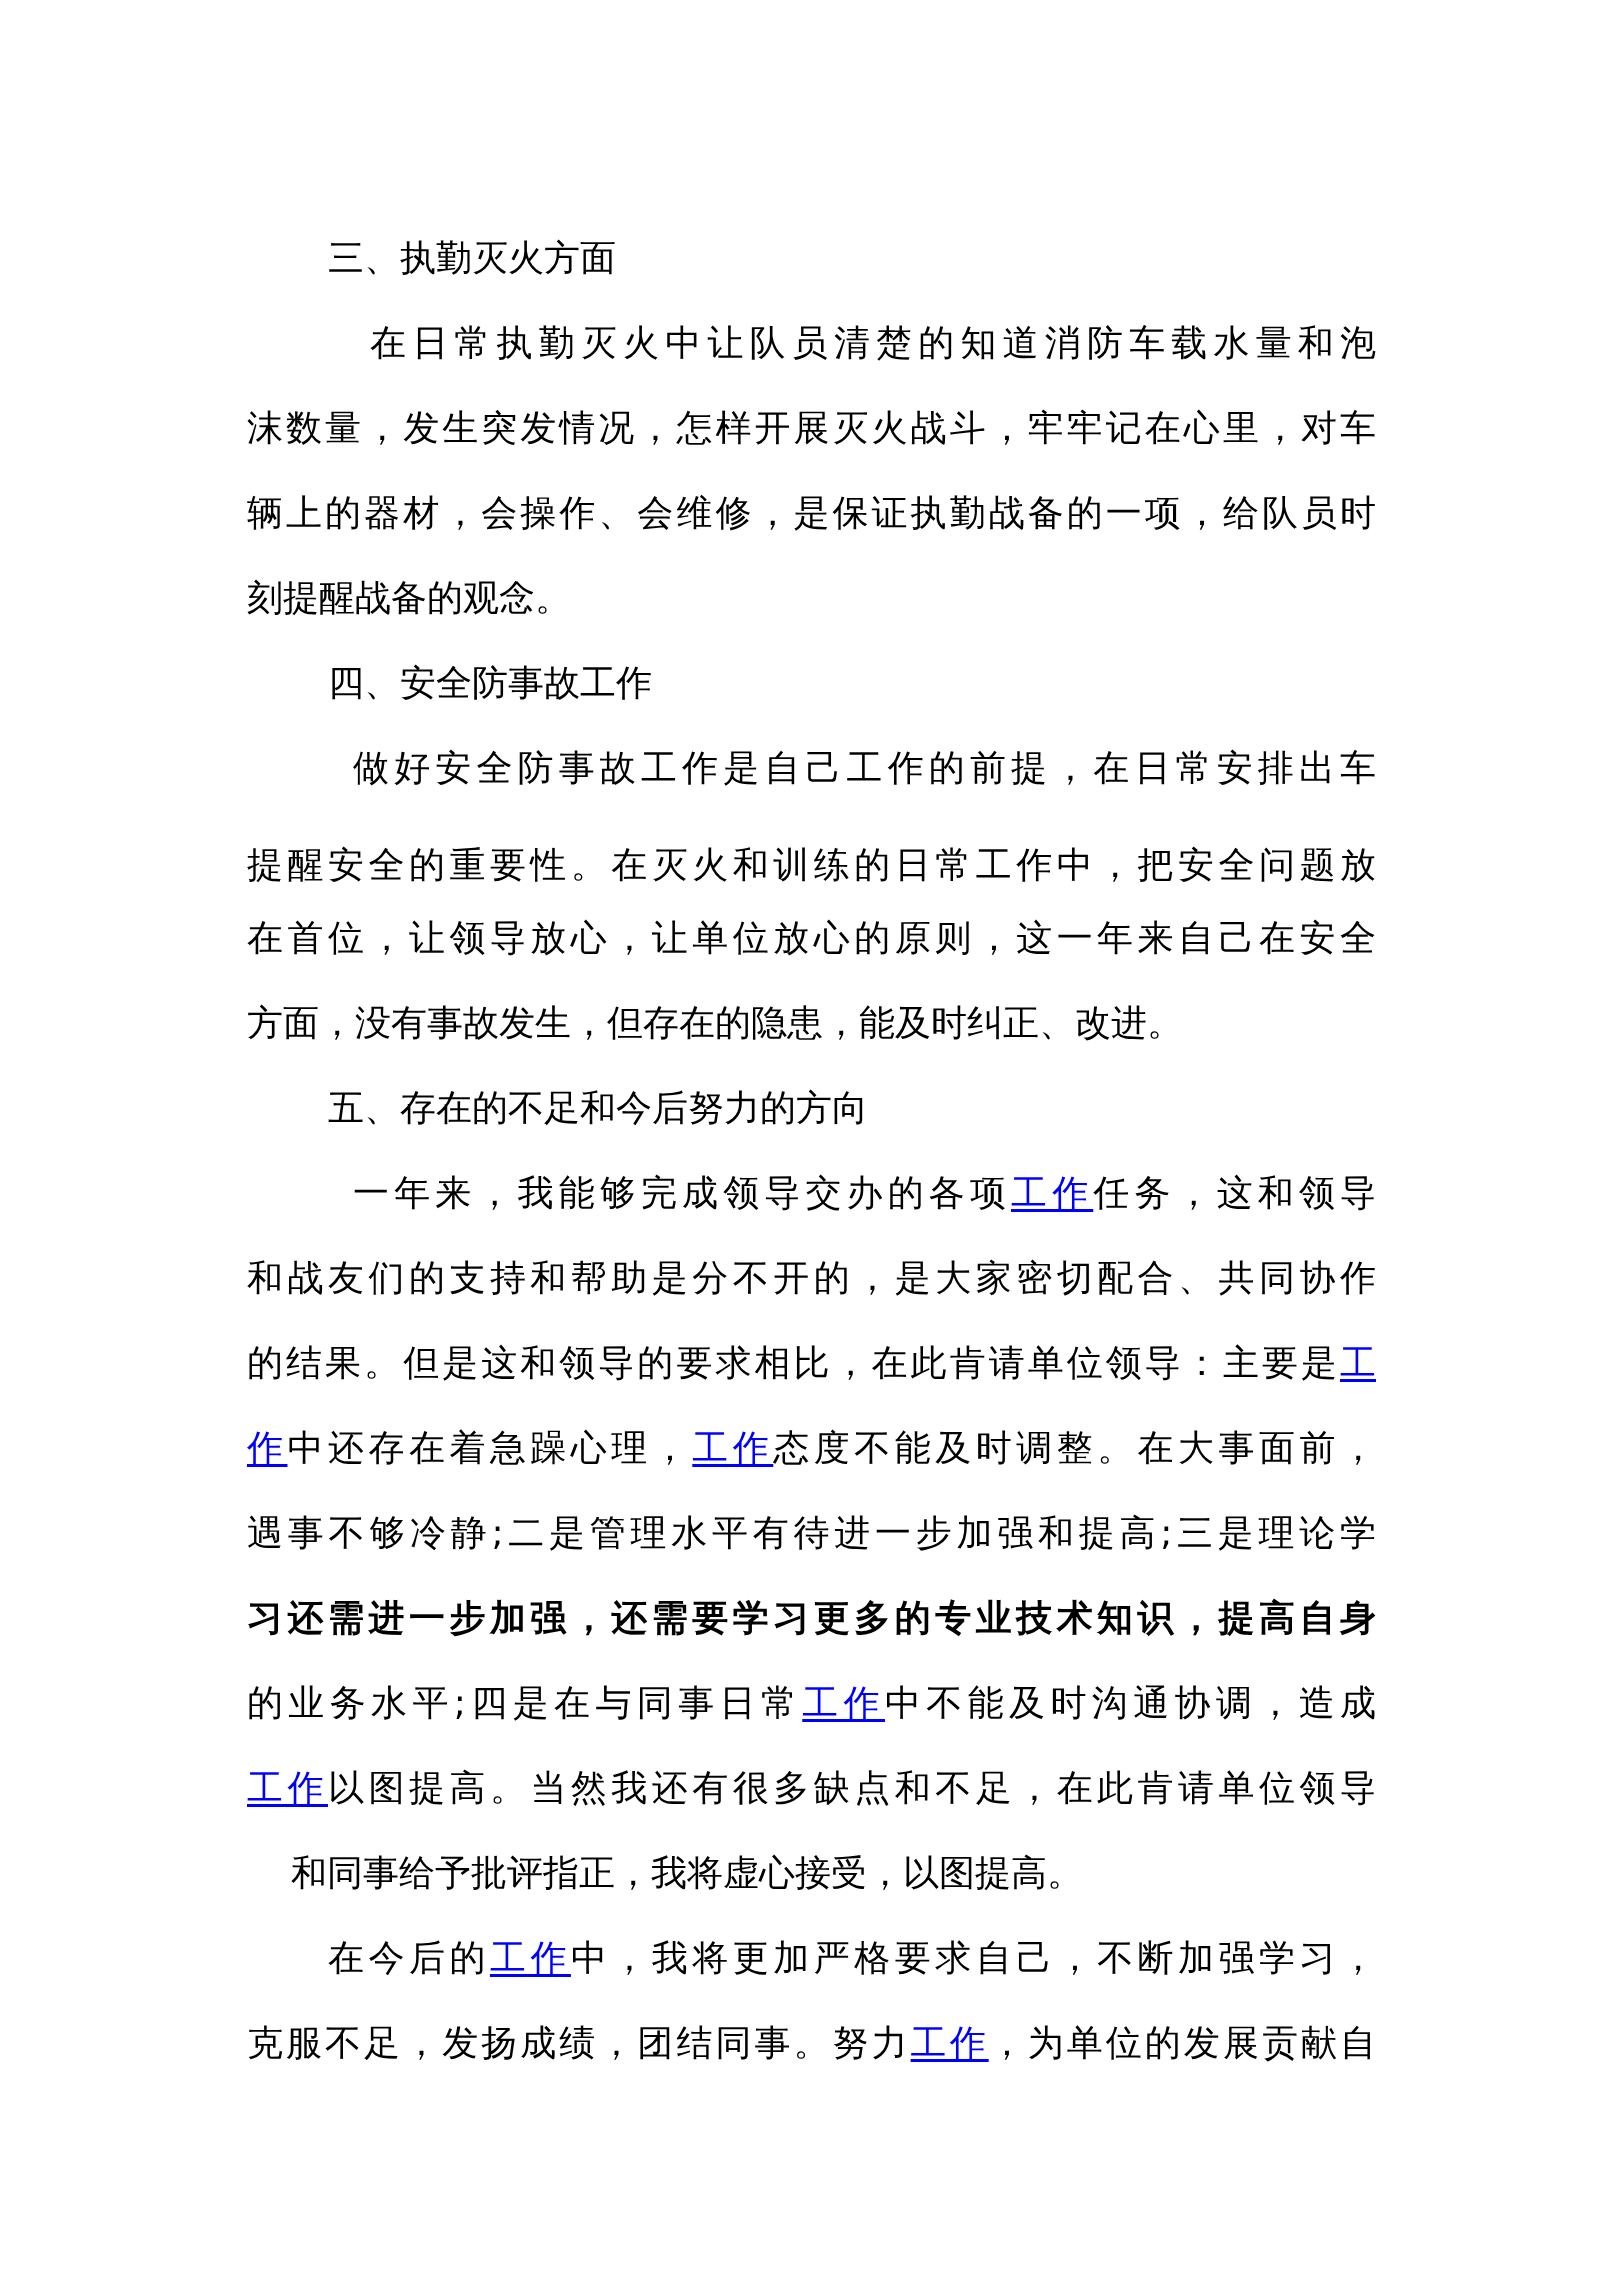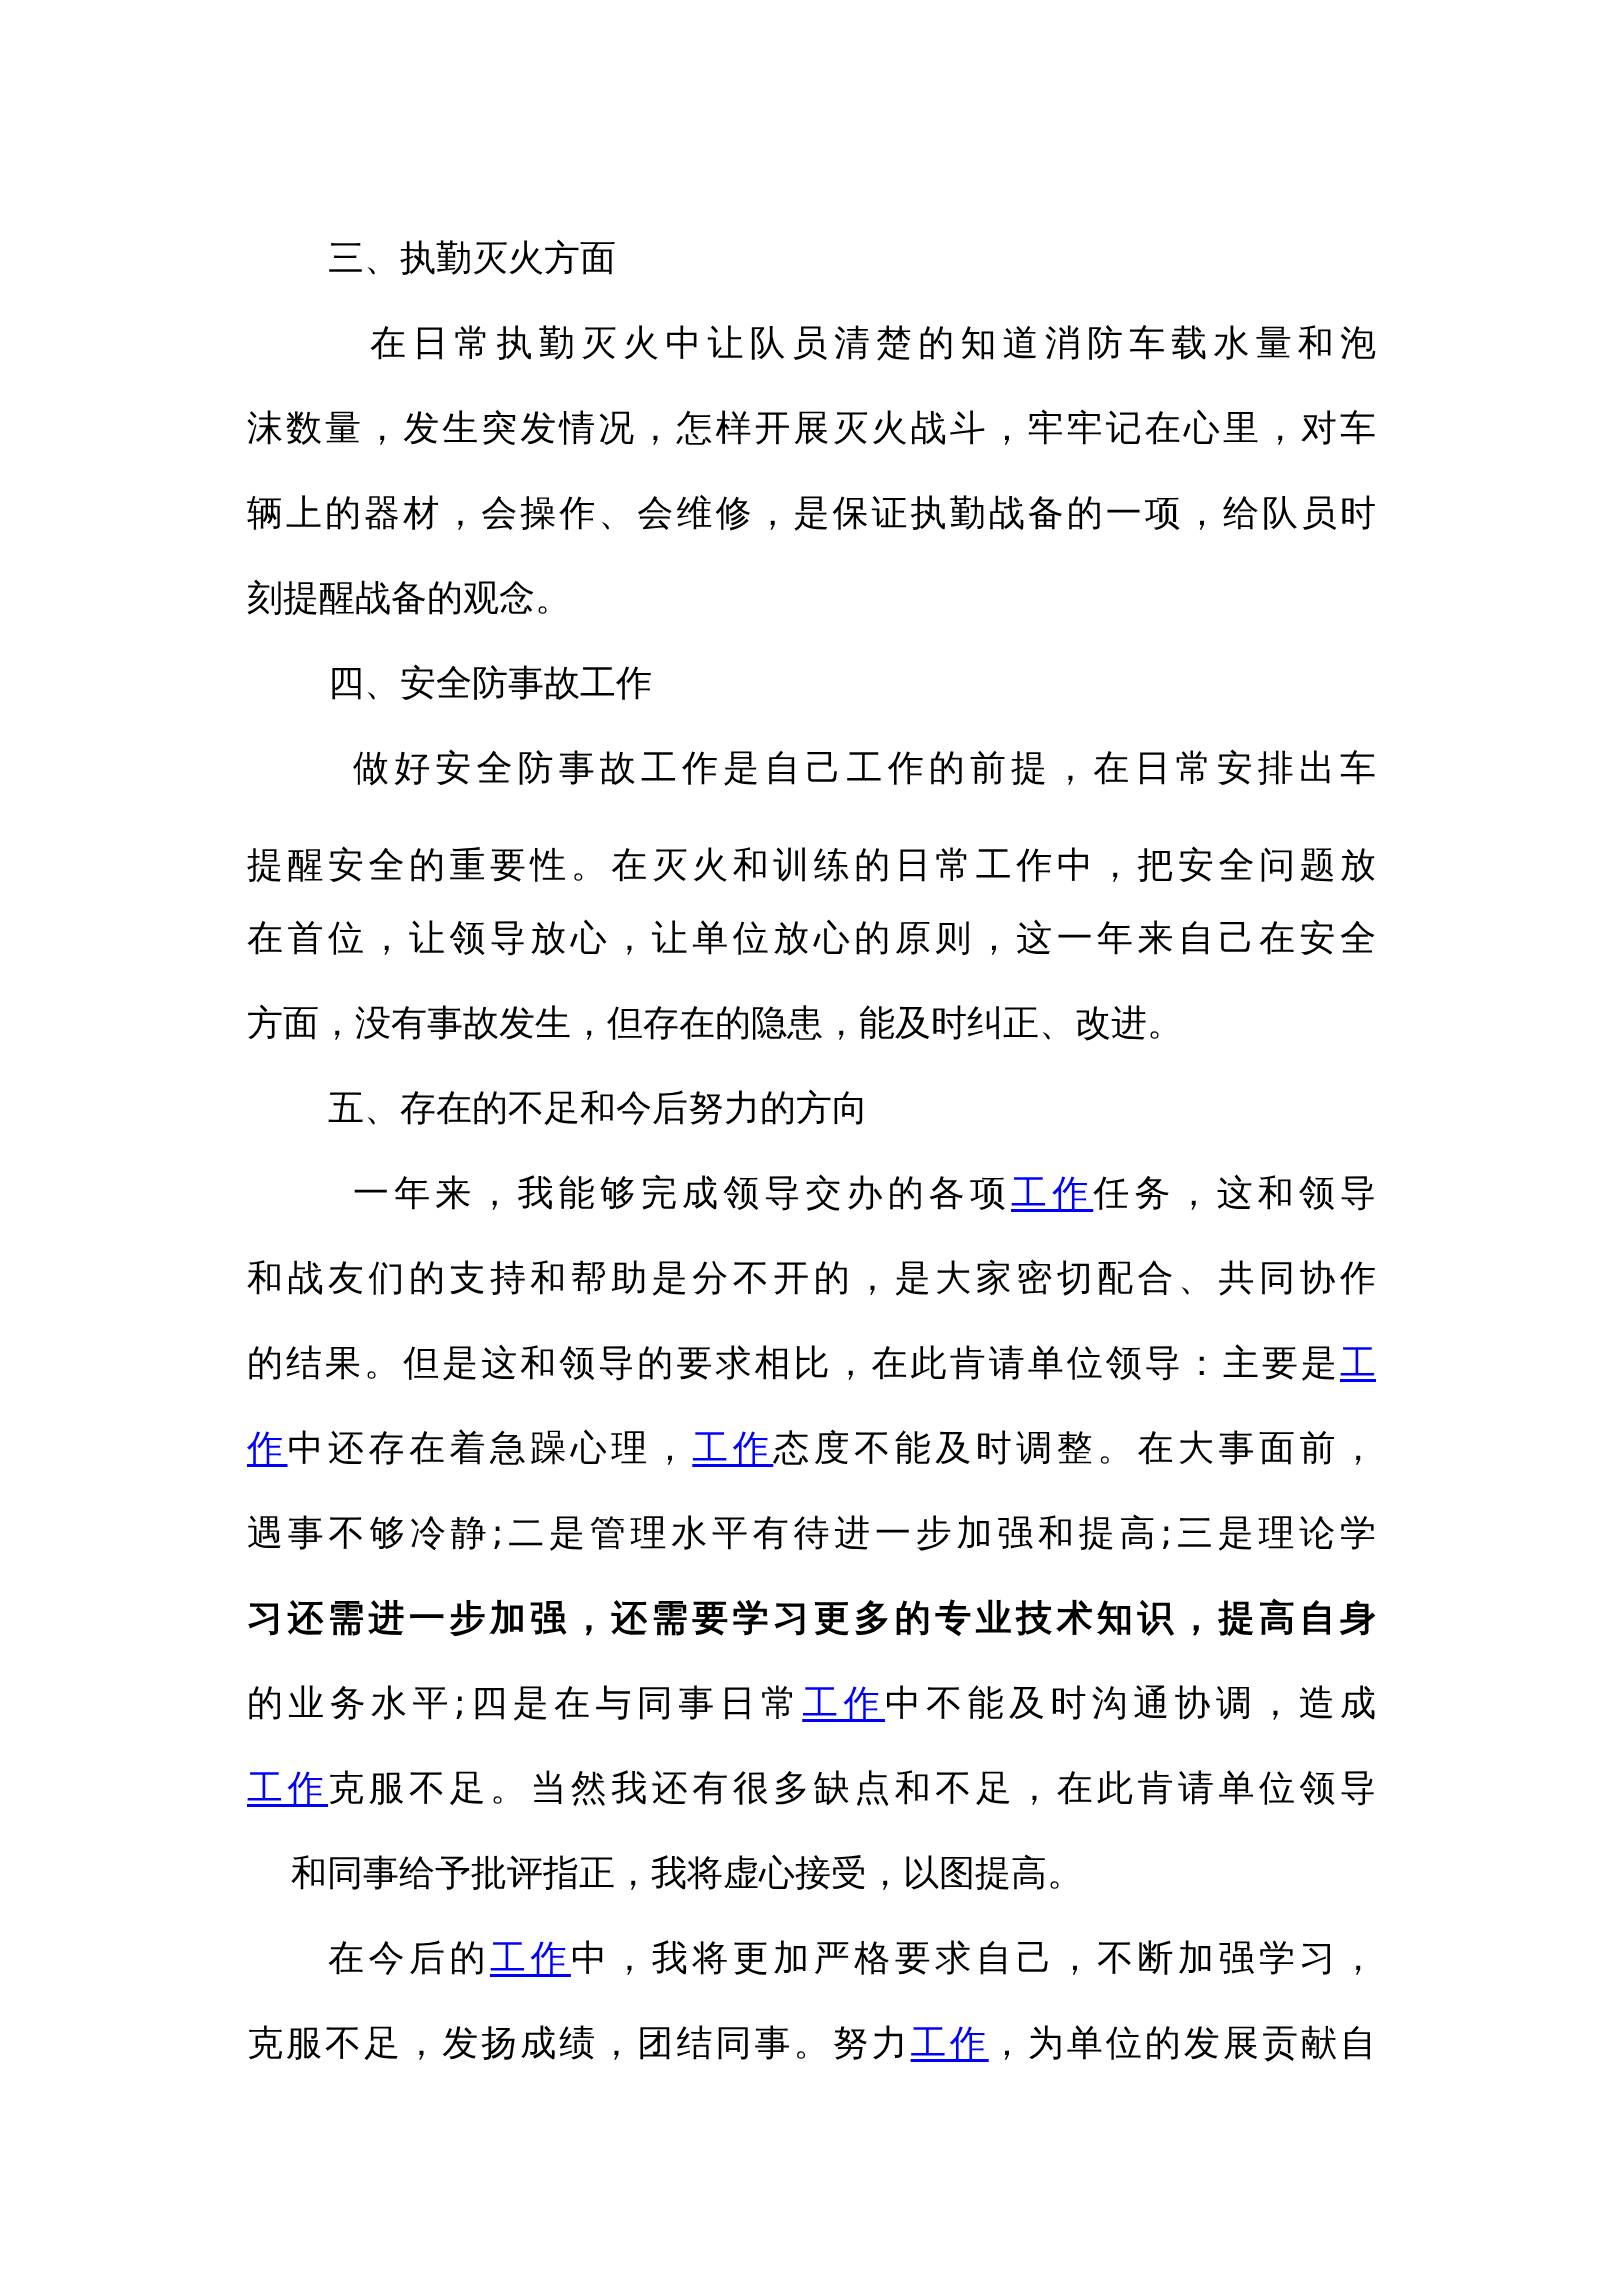--- a/index.html
+++ b/index.html
@@ -70,19 +70,19 @@
       <div class="line" style="top: 908px;"><span>在首位，让领导放心，让单位放心的原则，这一年来自己在安全</span></div>
       <div class="line last" style="top: 993px;"><span>方面，没有事故发生，但存在的隐患，能及时纠正、改进。</span></div>
       <div class="line heading" style="top: 1078px;"><span>五、存在的不足和今后努力的方向</span></div>
       <div class="line" style="top: 1163px; left: 353px; width: 1023px;"><span>一年来，我能够完成领导交办的各项</span><span class="link">工作</span><span>任务，这和领导</span></div>
       <div class="line" style="top: 1248px;"><span>和战友们的支持和帮助是分不开的，是大家密切配合、共同协作</span></div>
       <div class="line" style="top: 1333px;"><span>的结果。但是这和领导的要求相比，在此肯请单位领导：主要是</span><span class="link">工</span></div>
       <div class="line" style="top: 1418px;"><span class="link">作</span><span>中还存在着急躁心理，</span><span class="link">工作</span><span>态度不能及时调整。在大事面前，</span></div>
       <div class="line" style="top: 1503px;"><span>遇事不够冷静;二是管理水平有待进一步加强和提高;三是理论学</span></div>
       <div class="line" style="top: 1588px; font-weight: bold;"><span>习还需进一步加强，还需要学习更多的专业技术知识，提高自身</span></div>
       <div class="line" style="top: 1673px;"><span>的业务水平;四是在与同事日常</span><span class="link">工作</span><span>中不能及时沟通协调，造成</span></div>
-      <div class="line" style="top: 1758px;"><span class="link">工作</span><span>克服不足。当然我还有很多缺点和不足，在此肯请单位领导</span></div>
+      <div class="line" style="top: 1758px;"><span class="link">工作</span><span>以图提高。当然我还有很多缺点和不足，在此肯请单位领导</span></div>
       <div class="line last" style="top: 1843px; margin-left: 44px;"><span>和同事给予批评指正，我将虚心接受，以图提高。</span></div>
       <div class="line" style="top: 1928px; left: 328px; width: 1048px;"><span>在今后的</span><span class="link">工作</span><span>中，我将更加严格要求自己，不断加强学习，</span></div>
       <div class="line" style="top: 2013px;"><span>克服不足，发扬成绩，团结同事。努力</span><span class="link">工作</span><span>，为单位的发展贡献自</span></div>
     </div>
 </div>
 
 
 </body></html>

